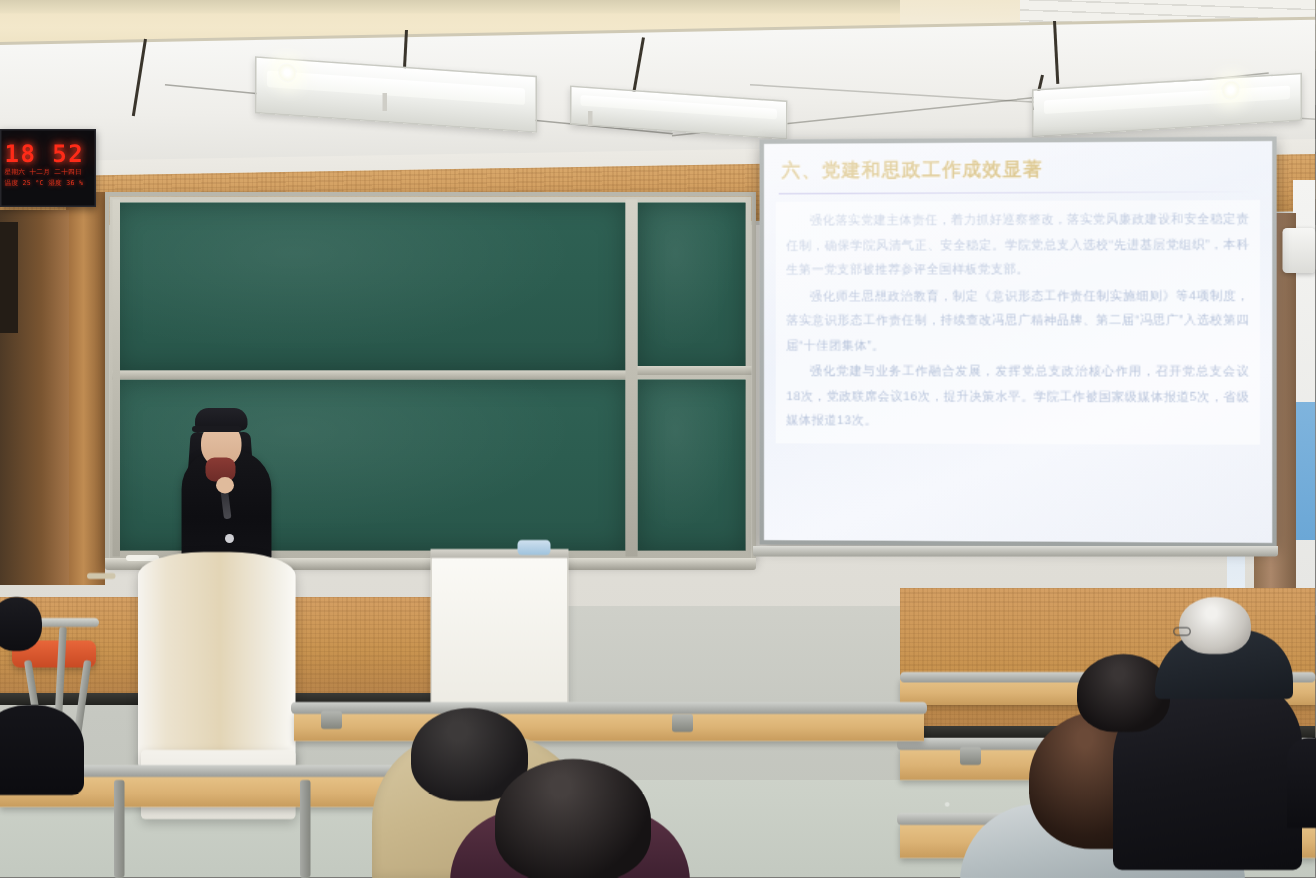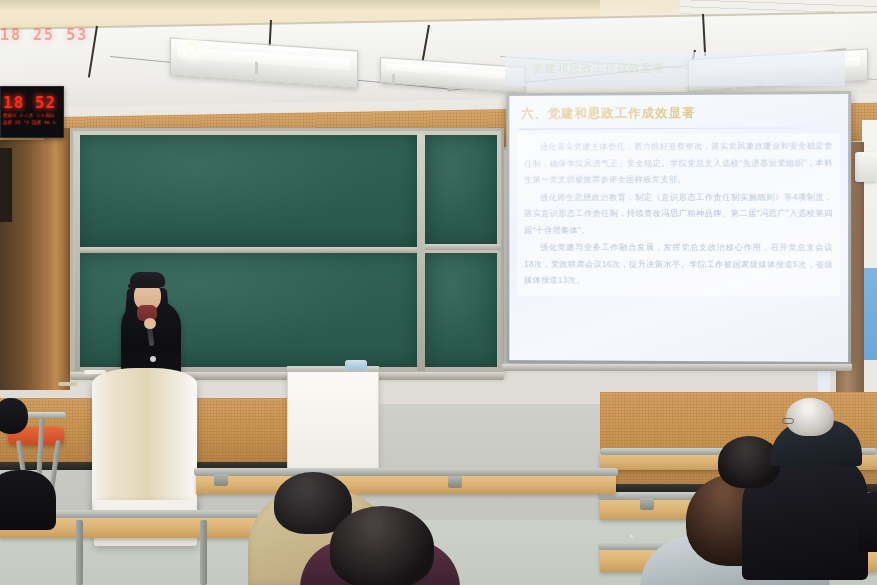--- a/index.html
+++ b/index.html
@@ -449,44 +449,40 @@
   <div class="pillar-left"></div>
   <div class="pillar-left2"></div>
   <div class="dark-slot"></div>
 
   <div class="right-white-wall"></div>
   <div class="right-blue-panel"></div>
   <div class="right-window"></div>
   <div class="pillar-right"></div>
   <div class="proj-box"></div>
 
-  <div class="led-ghost">18 25 53</div>
 
   <div class="led-panel">
     <div class="led-time">18 52 23</div>
     <div class="led-sub">星期六 十二月 二十四日</div>
     <div class="led-sub">温度 25 °C  湿度 36 %</div>
   </div>
 
   <div class="board-frame">
     <div class="board-green" style="left:4px;top:4px;width:340px;height:112px;"></div>
     <div class="board-green" style="left:4px;top:122px;width:340px;height:114px;"></div>
     <div class="board-green" style="left:352px;top:4px;width:72px;height:112px;"></div>
     <div class="board-green" style="left:352px;top:122px;width:72px;height:114px;"></div>
     <div class="board-rail" style="left:2px;top:116px;width:346px;height:6px;"></div>
     <div class="board-rail" style="left:350px;top:113px;width:78px;height:6px;"></div>
     <div class="board-rail" style="left:344px;top:2px;width:8px;height:238px;"></div>
     <div class="board-rail" style="left:2px;top:2px;width:5px;height:238px;"></div>
   </div>
   <div class="board-tray"></div>
   <div class="chalk" style="left:84px;top:370px;"></div>
 
-  <div class="screen-topbar">
-    <div class="ghost-title">党建和思政工作成效显著</div>
-  </div>
 
   <div class="screen-shell">
     <div class="screen-face">
       <div class="slide">
         <div class="slide-title">六、党建和思政工作成效显著</div>
         <div class="slide-rule"></div>
         <div class="slide-body">
           <p class="slide-p">强化落实党建主体责任，着力抓好巡察整改，落实党风廉政建设和安全稳定责任制，确保学院风清气正、安全稳定。学院党总支入选校“先进基层党组织”，本科生第一党支部被推荐参评全国样板党支部。</p>
           <p class="slide-p">强化师生思想政治教育，制定《意识形态工作责任制实施细则》等4项制度，落实意识形态工作责任制，持续查改冯思广精神品牌、第二届“冯思广”入选校第四届“十佳团集体”。</p>
           <p class="slide-p">强化党建与业务工作融合发展，发挥党总支政治核心作用，召开党总支会议18次，党政联席会议16次，提升决策水平。学院工作被国家级媒体报道5次，省级媒体报道13次。</p>

